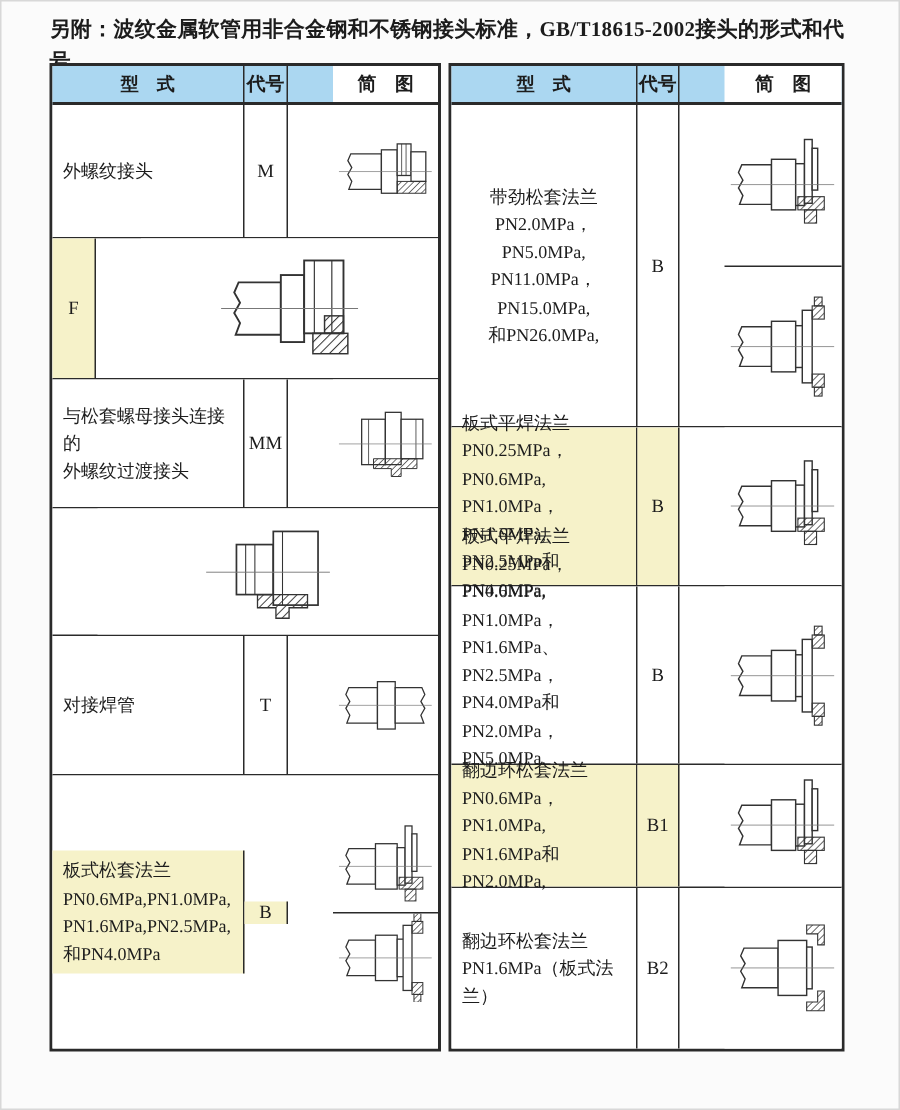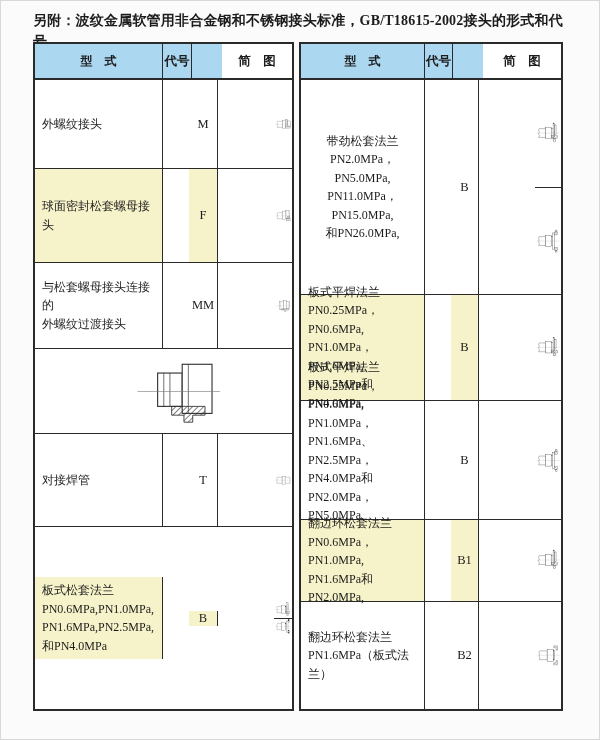--- a/index.html
+++ b/index.html
@@ -13,25 +13,25 @@
     overflow:hidden;
   }
   .title{
     position:absolute;left:33px;top:10px;width:545px;
     font-size:14px;font-weight:700;letter-spacing:.2px;line-height:1.5;
   }
   .tables{position:absolute;left:33px;top:42px;display:flex;gap:5px;}
   .tbl{border:2px solid var(--border);background:#fff;box-sizing:border-box;}
   #left-table{width:261px;}
   #right-table{width:264px;}
-  .hdr{display:flex;height:36px;background:var(--header-bg);border-bottom:2px solid var(--border);box-sizing:border-box;text-align:right;}
+  .hdr{display:flex;height:26px;background:var(--header-bg);border-bottom:2px solid var(--border);box-sizing:border-box;text-align:right;}
   .hc{display:flex;align-items:center;justify-content:center;font-size:12.5px;font-weight:700;box-sizing:border-box;}
   .hc.c-type,.hc.c-code{border-right:1.5px solid var(--border);}
   .hc.c-diag{flex:1;}
-  .row{display:flex;border-bottom:1.5px solid var(--border);box-sizing:border-box;background:#fff;gap:26px;}
+  .row{display:flex;border-bottom:1.5px solid var(--border);box-sizing:border-box;background:#fff;}
   .row:last-child{border-bottom:none;}
   .cell{box-sizing:border-box;}
   .c-type{padding:4px 7px;display:flex;align-items:center;font-size:12px;line-height:18.5px;white-space:pre-line;border-right:1.5px solid var(--border);}
   .c-code{display:flex;align-items:center;justify-content:center;font-size:12.5px;border-right:1.5px solid var(--border);}
   .c-diag{flex:1;display:flex;flex-direction:column;background:#fff;margin-left:30px;}
   .sub{flex:1;display:flex;align-items:center;justify-content:center;overflow:hidden;}
   .sub + .sub{border-top:1.5px solid var(--border);}
   .hl .c-type,.hl .c-code{background:var(--highlight-bg);}
   #left-table .c-type{width:128px;}
   #left-table .c-code{width:29px;}
@@ -68,21 +68,20 @@
               <line x1="66.5" y1="17" x2="66.5" y2="49" stroke="#333333" stroke-width="0.8"></line>
               <line x1="71" y1="17" x2="71" y2="49" stroke="#333333" stroke-width="0.8"></line>
               <rect x="76" y="25" width="15" height="30" fill="#fff" stroke="#333333" stroke-width="1.3"></rect>
               <rect x="62" y="55" width="29" height="12" fill="url(#h1)" stroke="#333333" stroke-width="1"></rect>
               <line x1="3" y1="45" x2="97" y2="45" stroke="#777" stroke-width="0.7"></line>
             </svg>
           </div>
         </div>
       </div>
       <div class="row hl" style="height: 94px;">
-        <div class="cell c-type">球面密封松套螺母接头</div>
         <div class="cell c-code">F</div>
         <div class="cell c-diag">
           <div class="sub">
             <svg viewBox="0 0 100 90" preserveAspectRatio="xMidYMid meet" style="width:94%;height:94%">
               <defs>
                 <pattern id="h2" width="4.5" height="4.5" patternUnits="userSpaceOnUse" patternTransform="rotate(45)">
                   <line x1="0" y1="0" x2="0" y2="4.5" stroke="#333333" stroke-width="1.4"></line>
                 </pattern>
               </defs>
               <path d="M44 27 L15 27 L12 34 L16 41 L12 48 L16 55 L13 63 L44 63 Z" fill="#fff" stroke="#333333" stroke-width="1.3"></path>

